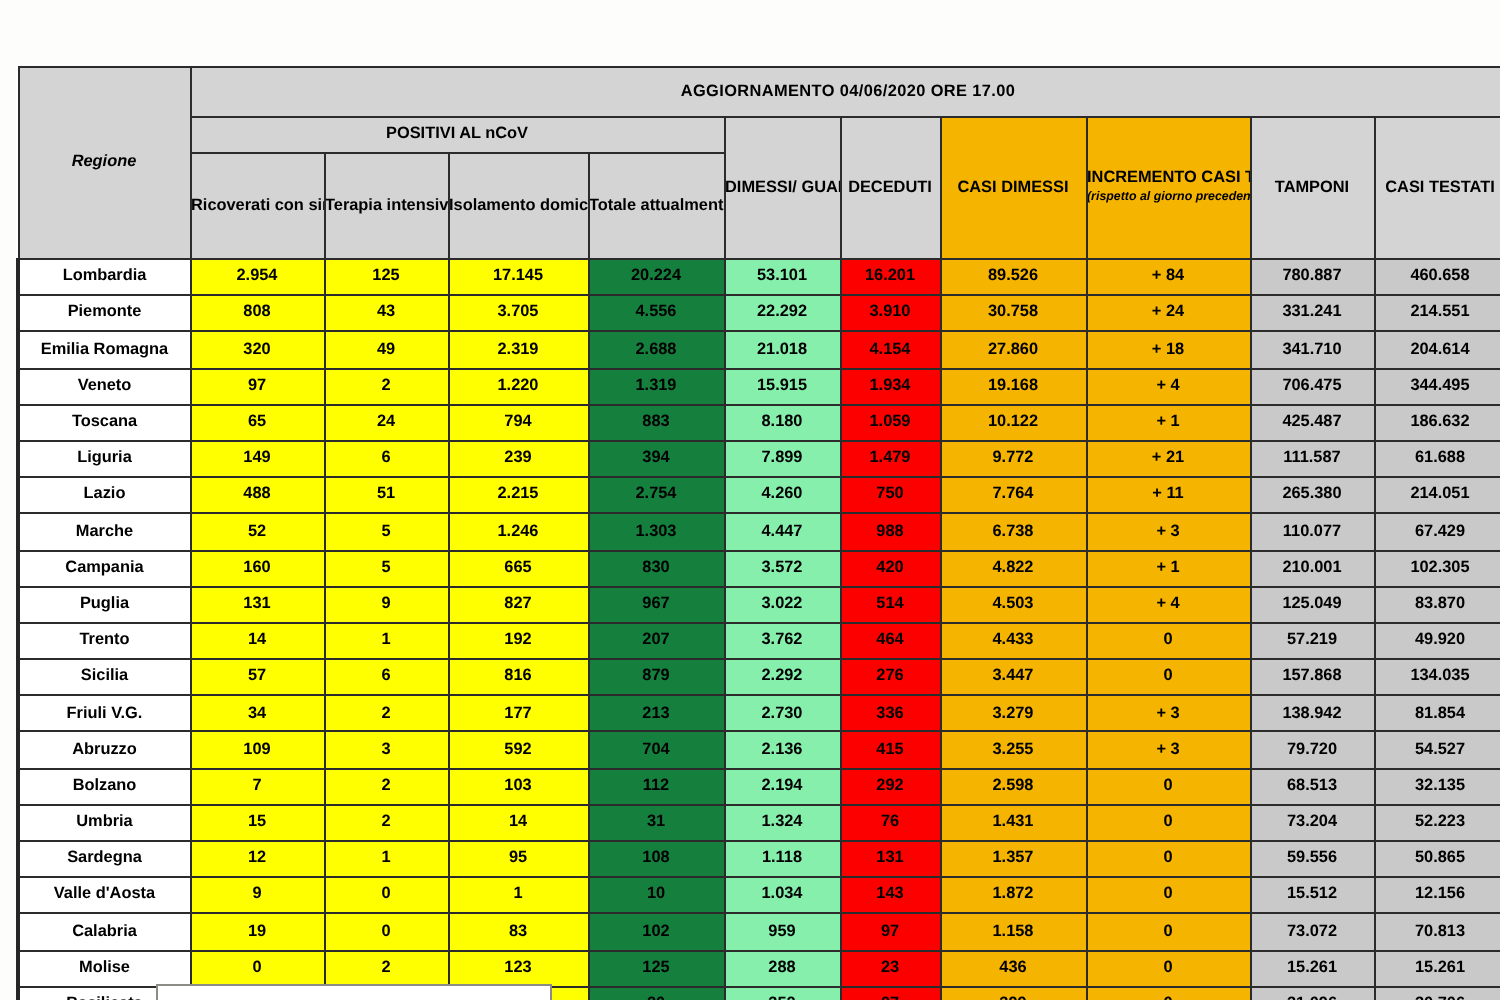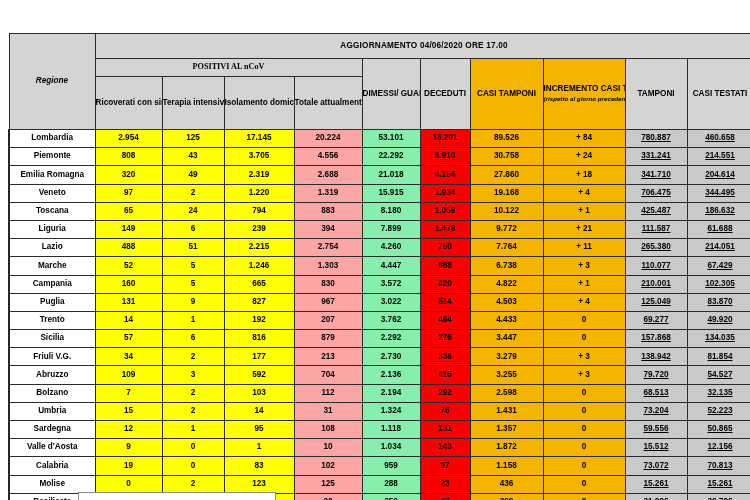--- a/index.html
+++ b/index.html
@@ -66,21 +66,20 @@
     background: #d4d4d4;
     font-size: 9.5px;
     font-weight: bold;
     font-style: italic;
   }
   .hdr-group {
     background: #d4d4d4;
     font-size: 9px;
     font-weight: bold;
     height: 17px;
-    font-family: Liberation Serif, serif;
   }
   .hdr-orange {
     background: #f5b400;
     font-size: 8.4px;
     font-weight: bold;
     color: #000;
     white-space: normal;
     line-height: 1.2;
   }
   .hdr-orange .sub {
@@ -96,26 +95,26 @@
   
   tr.datarow td { height: 17.2px; }
 
   .c-region {
     background: #ffffff;
     font-size: 8.6px;
     font-weight: bold;
     text-align: center;
   }
   .c-yellow   { background: #ffff00; font-weight: normal; font-size: 8.4px; }
-  .c-yellow-b { background: #fca5a5; font-weight: bold;   font-size: 8.4px; }
+  .c-yellow-b { background: #15803d; font-weight: bold;   font-size: 8.4px; }
   .c-green    { background: #86efac; font-weight: bold;   font-size: 8.4px; color:#0b4a12;}
   .c-red      { background: #fc0000; font-weight: bold;   font-size: 8.4px; color:#8a0000;}
   .c-orange   { background: #f5b400; font-weight: bold;   font-size: 8.6px; }
   .c-incr     { background: #f5b400; font-weight: bold;   font-size: 8.2px; }
-  .c-grey     { background: #c9c9c9; font-weight: bold;   font-size: 8.4px; text-decoration: underline; }
+  .c-grey     { background: #c9c9c9; font-weight: bold;   font-size: 8.4px; }
 
   
   .sep-left  { border-left: 2.5px solid #262626; }
   .sep-right { border-right: 2.5px solid #262626; }
   table.covid tr.datarow td.c-region { border-left: 2.5px solid #262626; }
 
   .outer-top td { border-top: 2.5px solid #262626; }
 
   
   #clipped-strip {
@@ -150,21 +149,21 @@
     </colgroup>
     <thead>
       <tr class="outer-top">
         <td rowspan="3" class="hdr-regione sep-left">Regione</td>
         <td colspan="10" class="title-cell sep-right">AGGIORNAMENTO 04/06/2020 ORE 17.00</td>
       </tr>
       <tr>
         <td colspan="4" class="hdr-group sep-left">POSITIVI AL nCoV</td>
         <td rowspan="2" class="hdr sep-left">DIMESSI/ GUARITI</td>
         <td rowspan="2" class="hdr">DECEDUTI</td>
-        <td rowspan="2" class="hdr-orange sep-left">CASI TAMPONI</td>
+        <td rowspan="2" class="hdr-orange sep-left">CASI DIMESSI</td>
         <td rowspan="2" class="hdr-orange">
           <span>INCREMENTO CASI  TOTALI</span>
           <span class="sub">(rispetto al giorno precedente)</span>
         </td>
         <td rowspan="2" class="hdr sep-left">TAMPONI</td>
         <td rowspan="2" class="hdr sep-right">CASI TESTATI</td>
       </tr>
       <tr class="hdr-sub-row">
         <td class="hdr sep-left">Ricoverati con sintomi</td>
         <td class="hdr">Terapia intensiva</td>
@@ -306,21 +305,21 @@
         <tr class="datarow">
           <td class="c-region">Trento</td>
           <td class="c-yellow sep-left">14</td>
           <td class="c-yellow">1</td>
           <td class="c-yellow">192</td>
           <td class="c-yellow-b">207</td>
           <td class="c-green sep-left">3.762</td>
           <td class="c-red">464</td>
           <td class="c-orange sep-left">4.433</td>
           <td class="c-incr">0</td>
-          <td class="c-grey sep-left">69.277</td>
+          <td class="c-grey sep-left">57.219</td>
           <td class="c-grey sep-right">49.920</td>
         </tr>
         <tr class="datarow">
           <td class="c-region">Sicilia</td>
           <td class="c-yellow sep-left">57</td>
           <td class="c-yellow">6</td>
           <td class="c-yellow">816</td>
           <td class="c-yellow-b">879</td>
           <td class="c-green sep-left">2.292</td>
           <td class="c-red">276</td>

